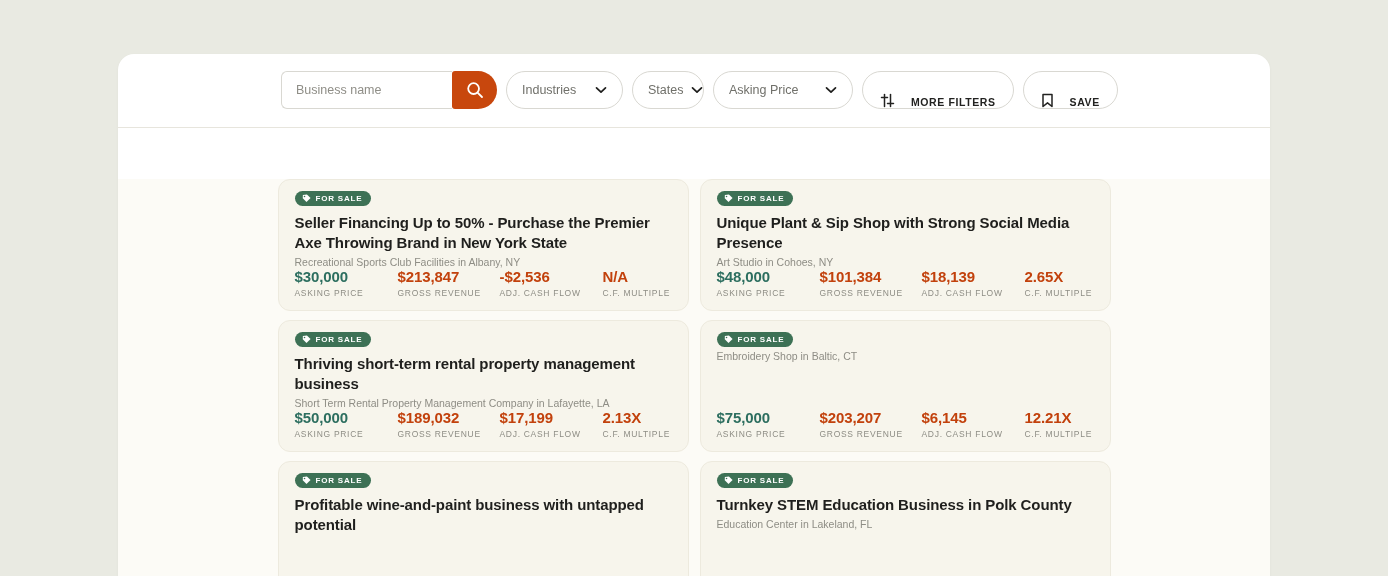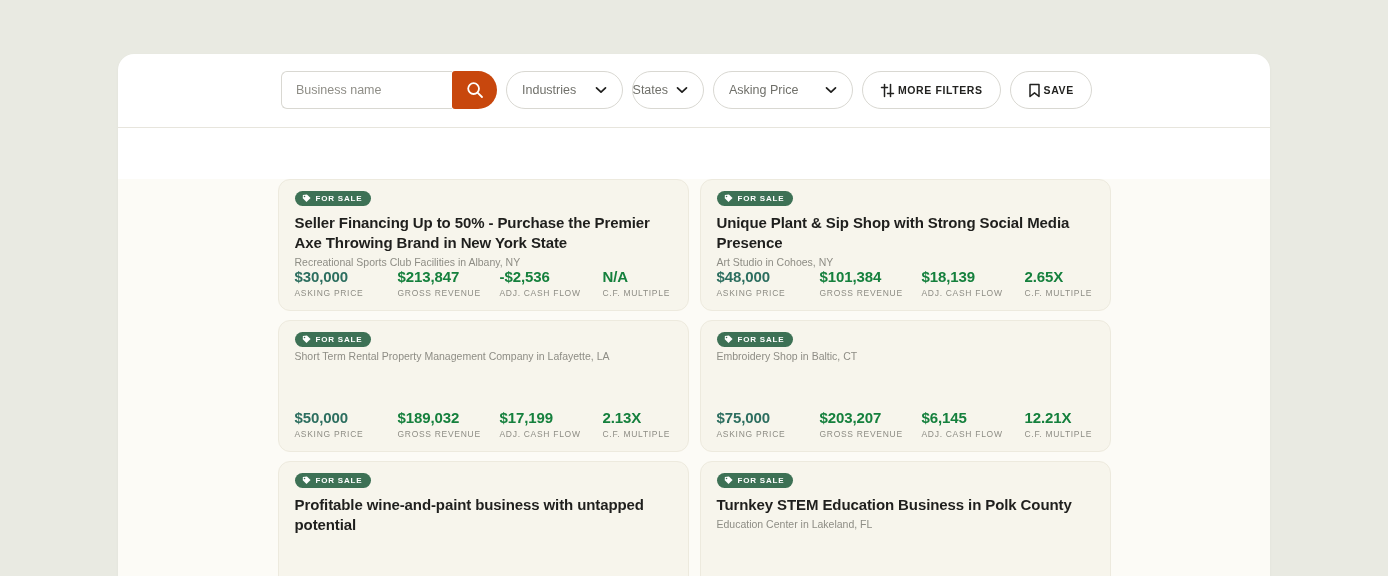--- a/index.html
+++ b/index.html
@@ -34,26 +34,26 @@
     background:#c8470d; border-radius:3px 19px 19px 3px;
     display:flex; align-items:center; justify-content:center;
   }
   .pill {
     height:38px; background:#fff; border:1px solid #d9d8d2; border-radius:19px;
     display:flex; align-items:center; justify-content:space-between;
     padding:0 15px; font-size:12.5px; color:#70706a; cursor:pointer;
     font-family:inherit;
   }
   .pill.dd-industries { width:117px; }
-  .pill.dd-states     { width:72px;justify-content:flex-end;  }
+  .pill.dd-states     { width:72px;  }
   .pill.dd-asking     { width:140px; }
   .pill .chev { flex:0 0 auto; margin-left:8px; }
   .pill-action {
     height:38px; background:#fff; border:1px solid #d9d8d2; border-radius:19px;
-    display:flex; align-items:center; gap:3px; padding:0 17px;
+    display:flex; align-items:flex-end; gap:16px; padding:0 17px;
     font-size:10.5px; font-weight:bold; letter-spacing:0.6px; color:#222220;
     cursor:pointer; font-family:inherit;
   }
   .divider { height:1px; background:#e7e5dd; }
   
   .results-area {
     background:#fcfbf6; position:absolute; top:125px; bottom:0; left:0; right:0;
     border-radius:0;
   }
   .content { width:833px; margin:0 auto; }
@@ -80,21 +80,21 @@
     font-size:8px; font-weight:bold; letter-spacing:0.8px;
   }
   .card-title {
     margin-top:7px; font-size:15px; font-weight:bold; line-height:1.32;
     letter-spacing:-0.1px; color:#1f1f1d;
   }
   .card-sub { margin-top:3px; font-size:10.5px; color:#8e8d85; }
   .metrics {
     margin-top:auto; display:grid; grid-template-columns:103px 102px 103px 1fr;
   }
-  .metric-value { font-size:15px; font-weight:bold; color:#15803d; letter-spacing:-0.1px; }
+  .metric-value { font-size:15px; font-weight:bold; color:#c2410c; letter-spacing:-0.1px; }
   .metric-value.price { color:#2c6e5f; }
   .metric-label {
     margin-top:3px; font-size:8.5px; color:#8e8d85; letter-spacing:0.7px;
   }
   svg { display:block; }
 </style>
 </head>
 <body>
 
 <div class="panel">
@@ -235,20 +235,21 @@
         <div class="card">
           <span class="badge">
             <span>
               <svg width="9" height="9" viewBox="0 0 10 10" fill="#ffffff">
                 <path d="M5.5 0.5 L9.5 4.5 L5 9 L0.8 4.8 L1 1 Z"></path>
                 <circle cx="2.8" cy="2.8" r="0.9" fill="#3d7155"></circle>
               </svg>
             </span>
             <span>FOR SALE</span>
           </span>
+          <div class="card-title">Thriving short-term rental property management business</div>
           <div class="card-sub">Short Term Rental Property Management Company in Lafayette, LA</div>
           <div class="metrics">
             <div>
               <div class="metric-value price">$50,000</div>
               <div class="metric-label">ASKING PRICE</div>
             </div>
             <div>
               <div class="metric-value">$189,032</div>
               <div class="metric-label">GROSS REVENUE</div>
             </div>

